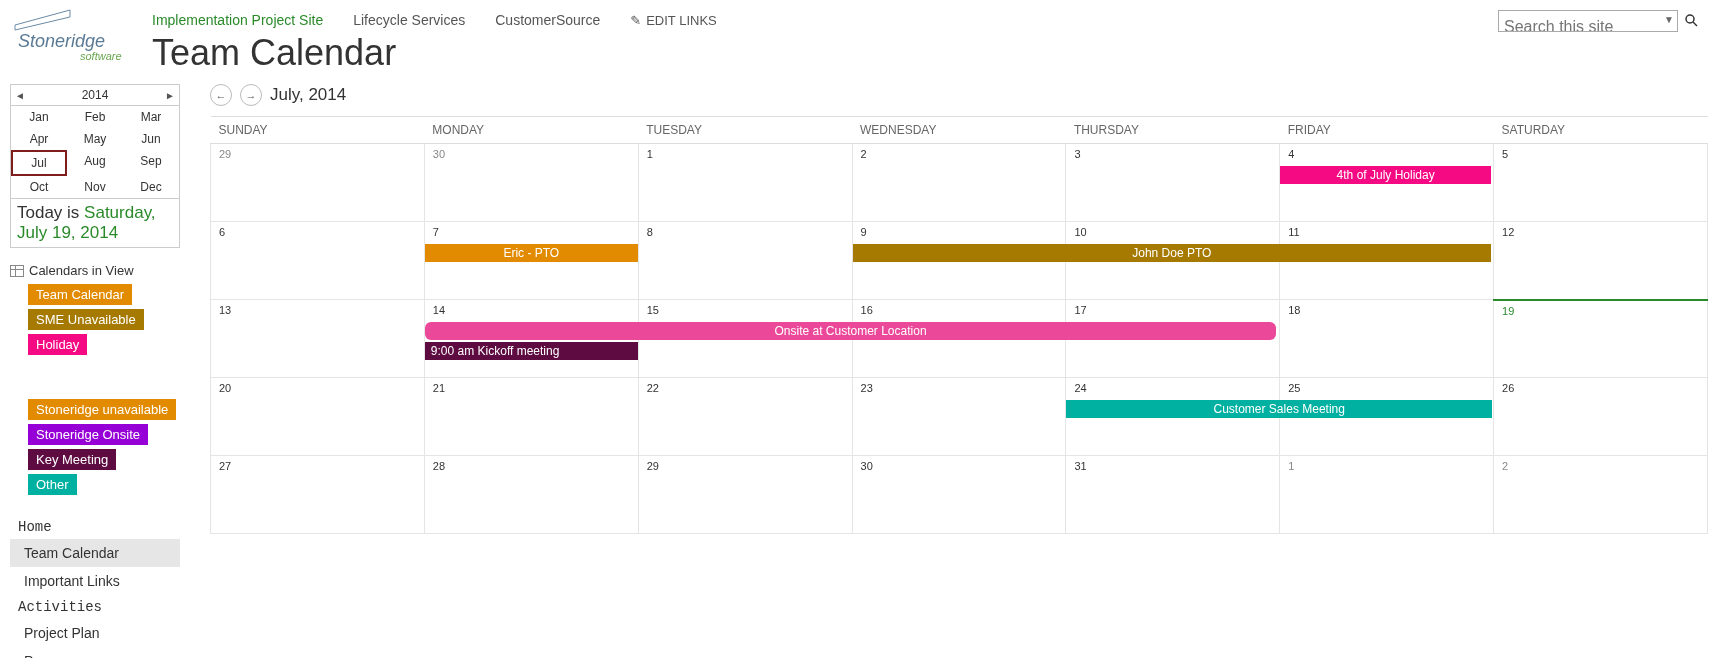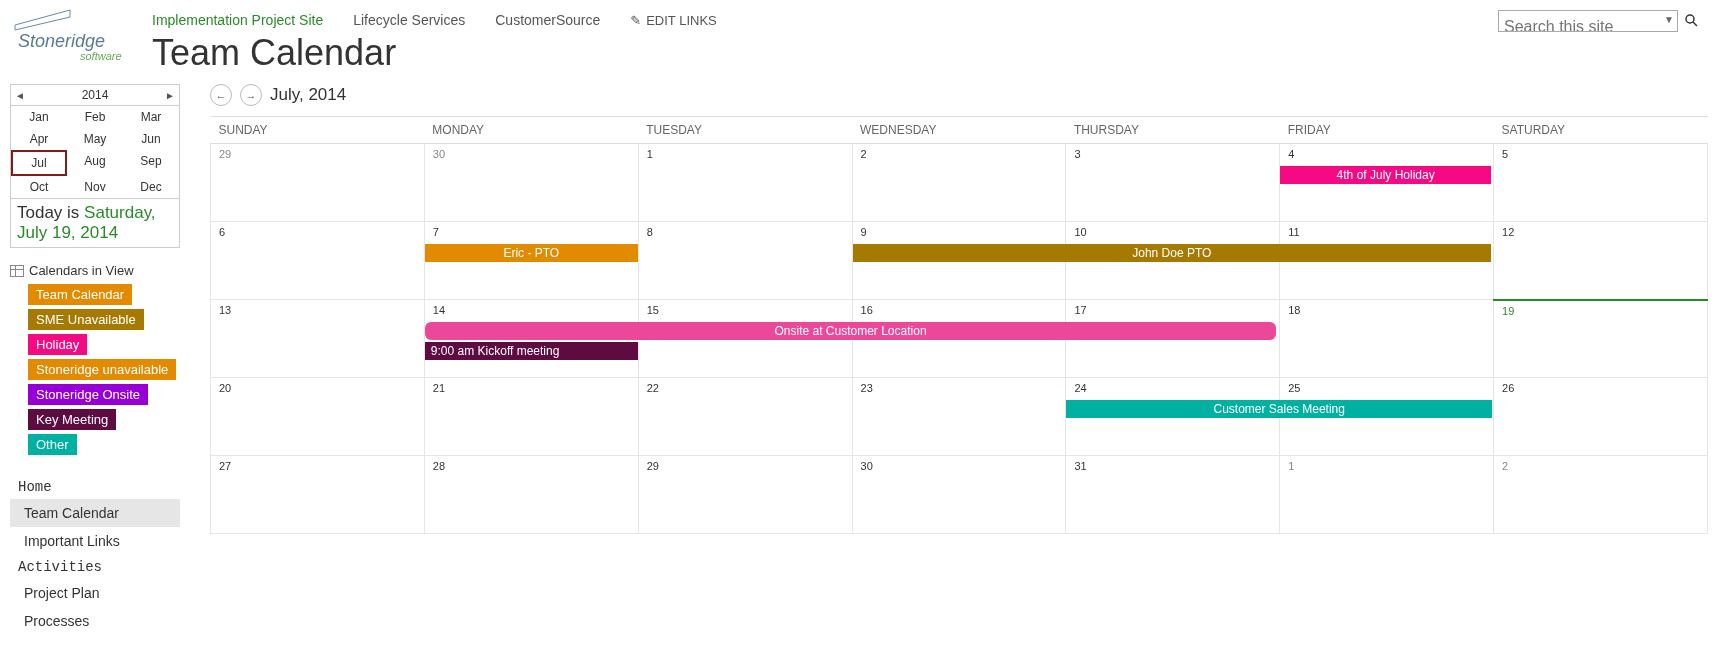--- a/index.html
+++ b/index.html
@@ -31,21 +31,21 @@
 .mini-cal-months div.selected { border: 2px solid #7f1d1d; }
 .mini-cal-footer { border-top: 1px solid #ccc; padding: 4px 6px; font-size: 17px; }
 .mini-cal-footer .today-date { color: #2a8a2a; }
 
 .calendars-in-view-title { display: flex; align-items: center; gap: 5px; margin-bottom: 6px; font-size: 13px; }
 .cal-legend { display: flex; flex-direction: column; gap: 4px; padding-left: 18px; }
 .cal-legend div { color: #fff; padding: 3px 8px; font-size: 13px; width: fit-content; cursor: pointer; }
 .cal-team { background: #e28b00; }
 .cal-sme { background: #a67a00; }
 .cal-holiday { background: #f50a84; }
-.cal-stoneridge-un { background: #e28b00; }
+.cal-stoneridge-un { background: #e28b00; margin-top: 40px; }
 .cal-onsite { background: #9600d6; }
 .cal-key { background: #5e0b41; }
 .cal-other { background: #00b0a0; }
 
 .left-nav { margin-top: 20px; font-size: 14px; }
 .left-nav-top { padding: 4px 8px; cursor: pointer; color: #333; font-family: Liberation Mono, monospace; }
 .left-nav-item { padding: 6px 14px; cursor: pointer; color: #333; }
 .left-nav-item.selected { background: #e6e6e6; }
 
 .main { flex: 1; padding-left: 20px; }

